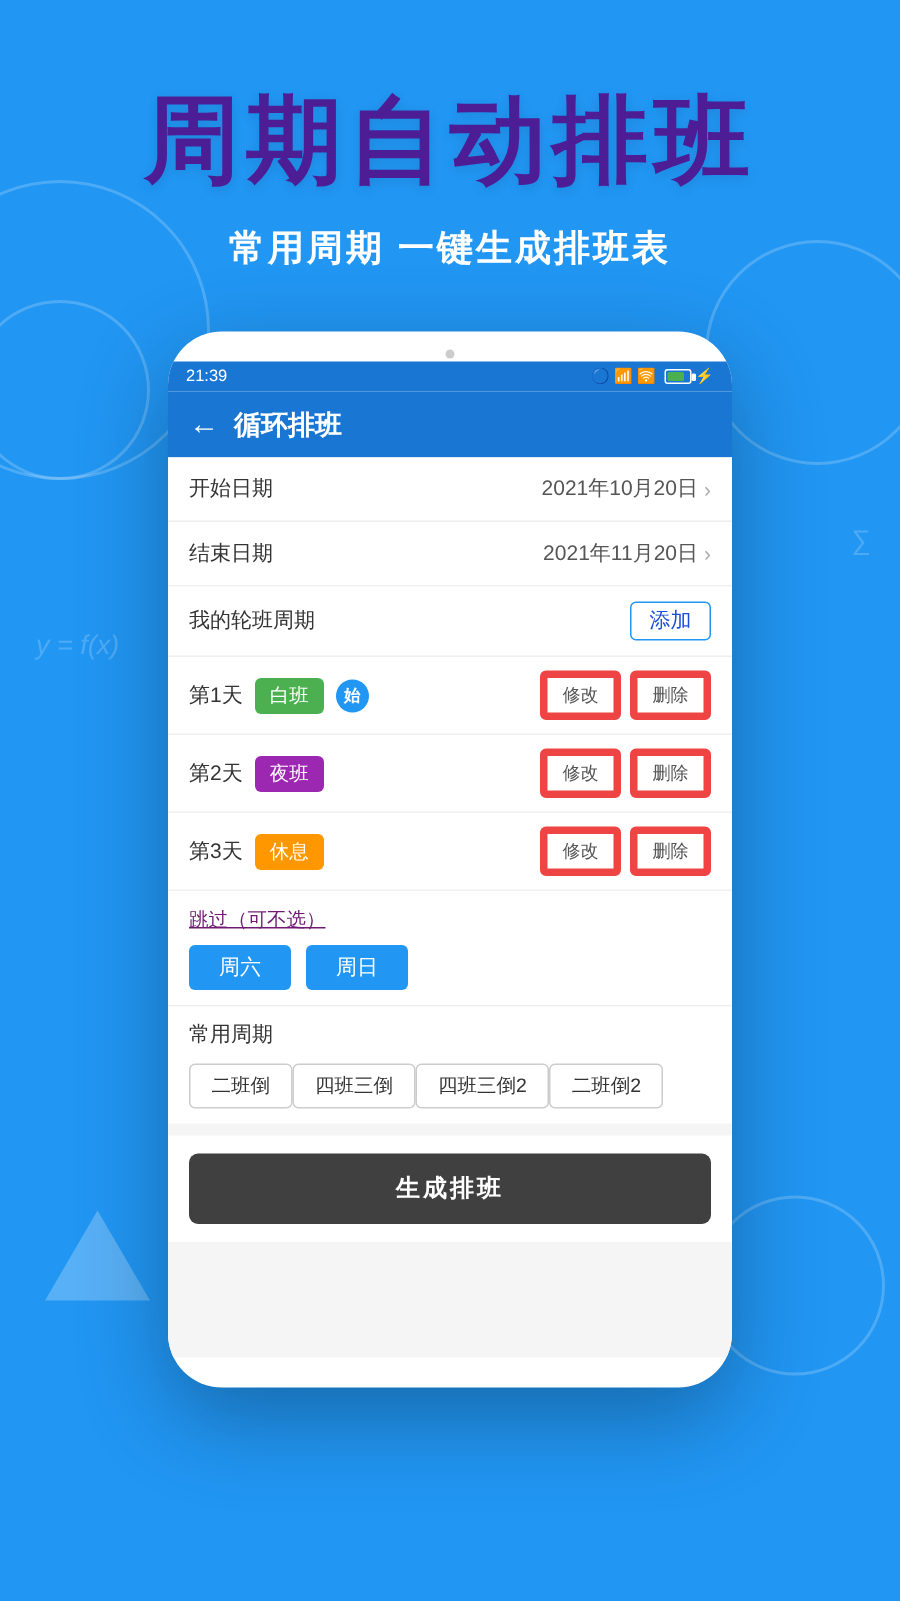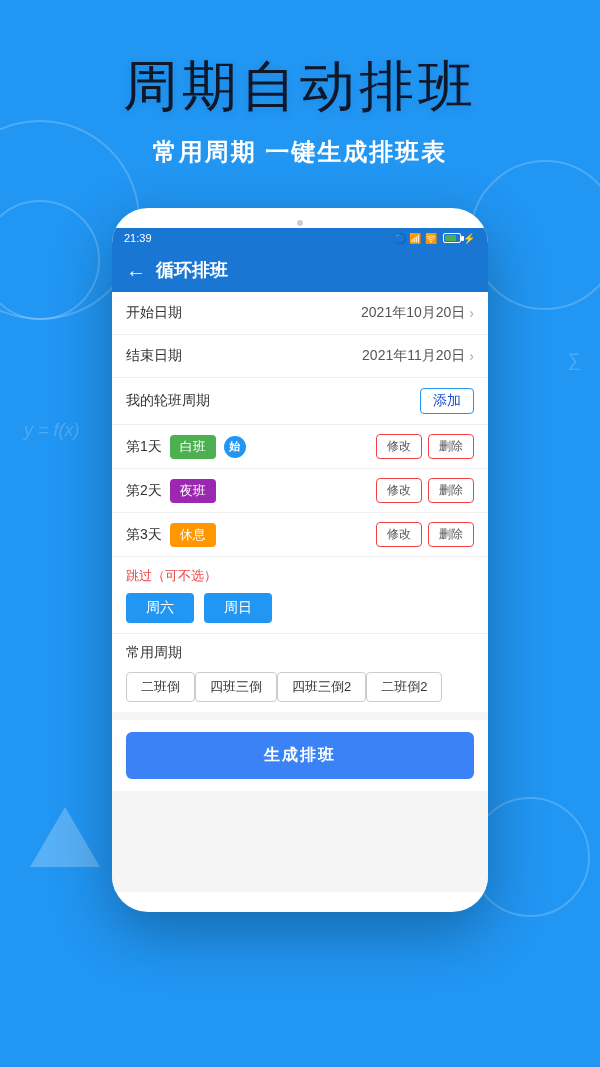--- a/index.html
+++ b/index.html
@@ -65,23 +65,23 @@
 
     
     .header-section {
       text-align: center;
       padding-top: 50px;
       padding-bottom: 20px;
       position: relative;
       z-index: 1;
     }
     .main-title {
-      color: #0f172a;
-      font-size: 55px;
-      font-weight: 400;
+      color: #4c1d95;
+      font-size: 64px;
+      font-weight: 700;
       letter-spacing: 4px;
       text-shadow: 0 2px 8px rgba(0,0,0,0.1);
     }
     .sub-title {
       color: white;
       font-size: 24px;
       font-weight: 600;
       margin-top: 12px;
       letter-spacing: 2px;
     }
@@ -245,36 +245,36 @@
       align-items: center;
       justify-content: center;
       font-weight: bold;
     }
     .shift-actions {
       margin-left: auto;
       display: flex;
       gap: 6px;
     }
     .action-btn {
-      border: 1px solid #ef4444;
+      border: 5px solid #ef4444;
       background: white;
       padding: 3px 10px;
       border-radius: 4px;
       font-size: 12px;
       color: #555;
       cursor: pointer;
     }
 
     
     .skip-section {
       background: white;
       padding: 10px 14px;
       border-bottom: 1px solid #eee;
     }
-    .skip-label { font-size: 13px; color: #ef4444; margin-bottom: 8px; }
+    .skip-label { font-size: 13px; color: #701a75; margin-bottom: 8px; text-decoration: underline; }
     .skip-buttons { display: flex; gap: 10px; }
     .skip-btn-active {
       background: #2196F3;
       color: white;
       border: none;
       padding: 6px 20px;
       border-radius: 4px;
       font-size: 14px;
       cursor: pointer;
     }
@@ -297,21 +297,21 @@
     }
 
     
     .generate-section {
       background: white;
       padding: 12px 14px;
       margin-top: 8px;
     }
     .generate-btn {
       width: 100%;
-      background: #3b82f6;
+      background: #404040;
       color: white;
       border: none;
       padding: 13px;
       border-radius: 6px;
       font-size: 16px;
       font-weight: 600;
       cursor: pointer;
       letter-spacing: 2px;
     }
   </style>

